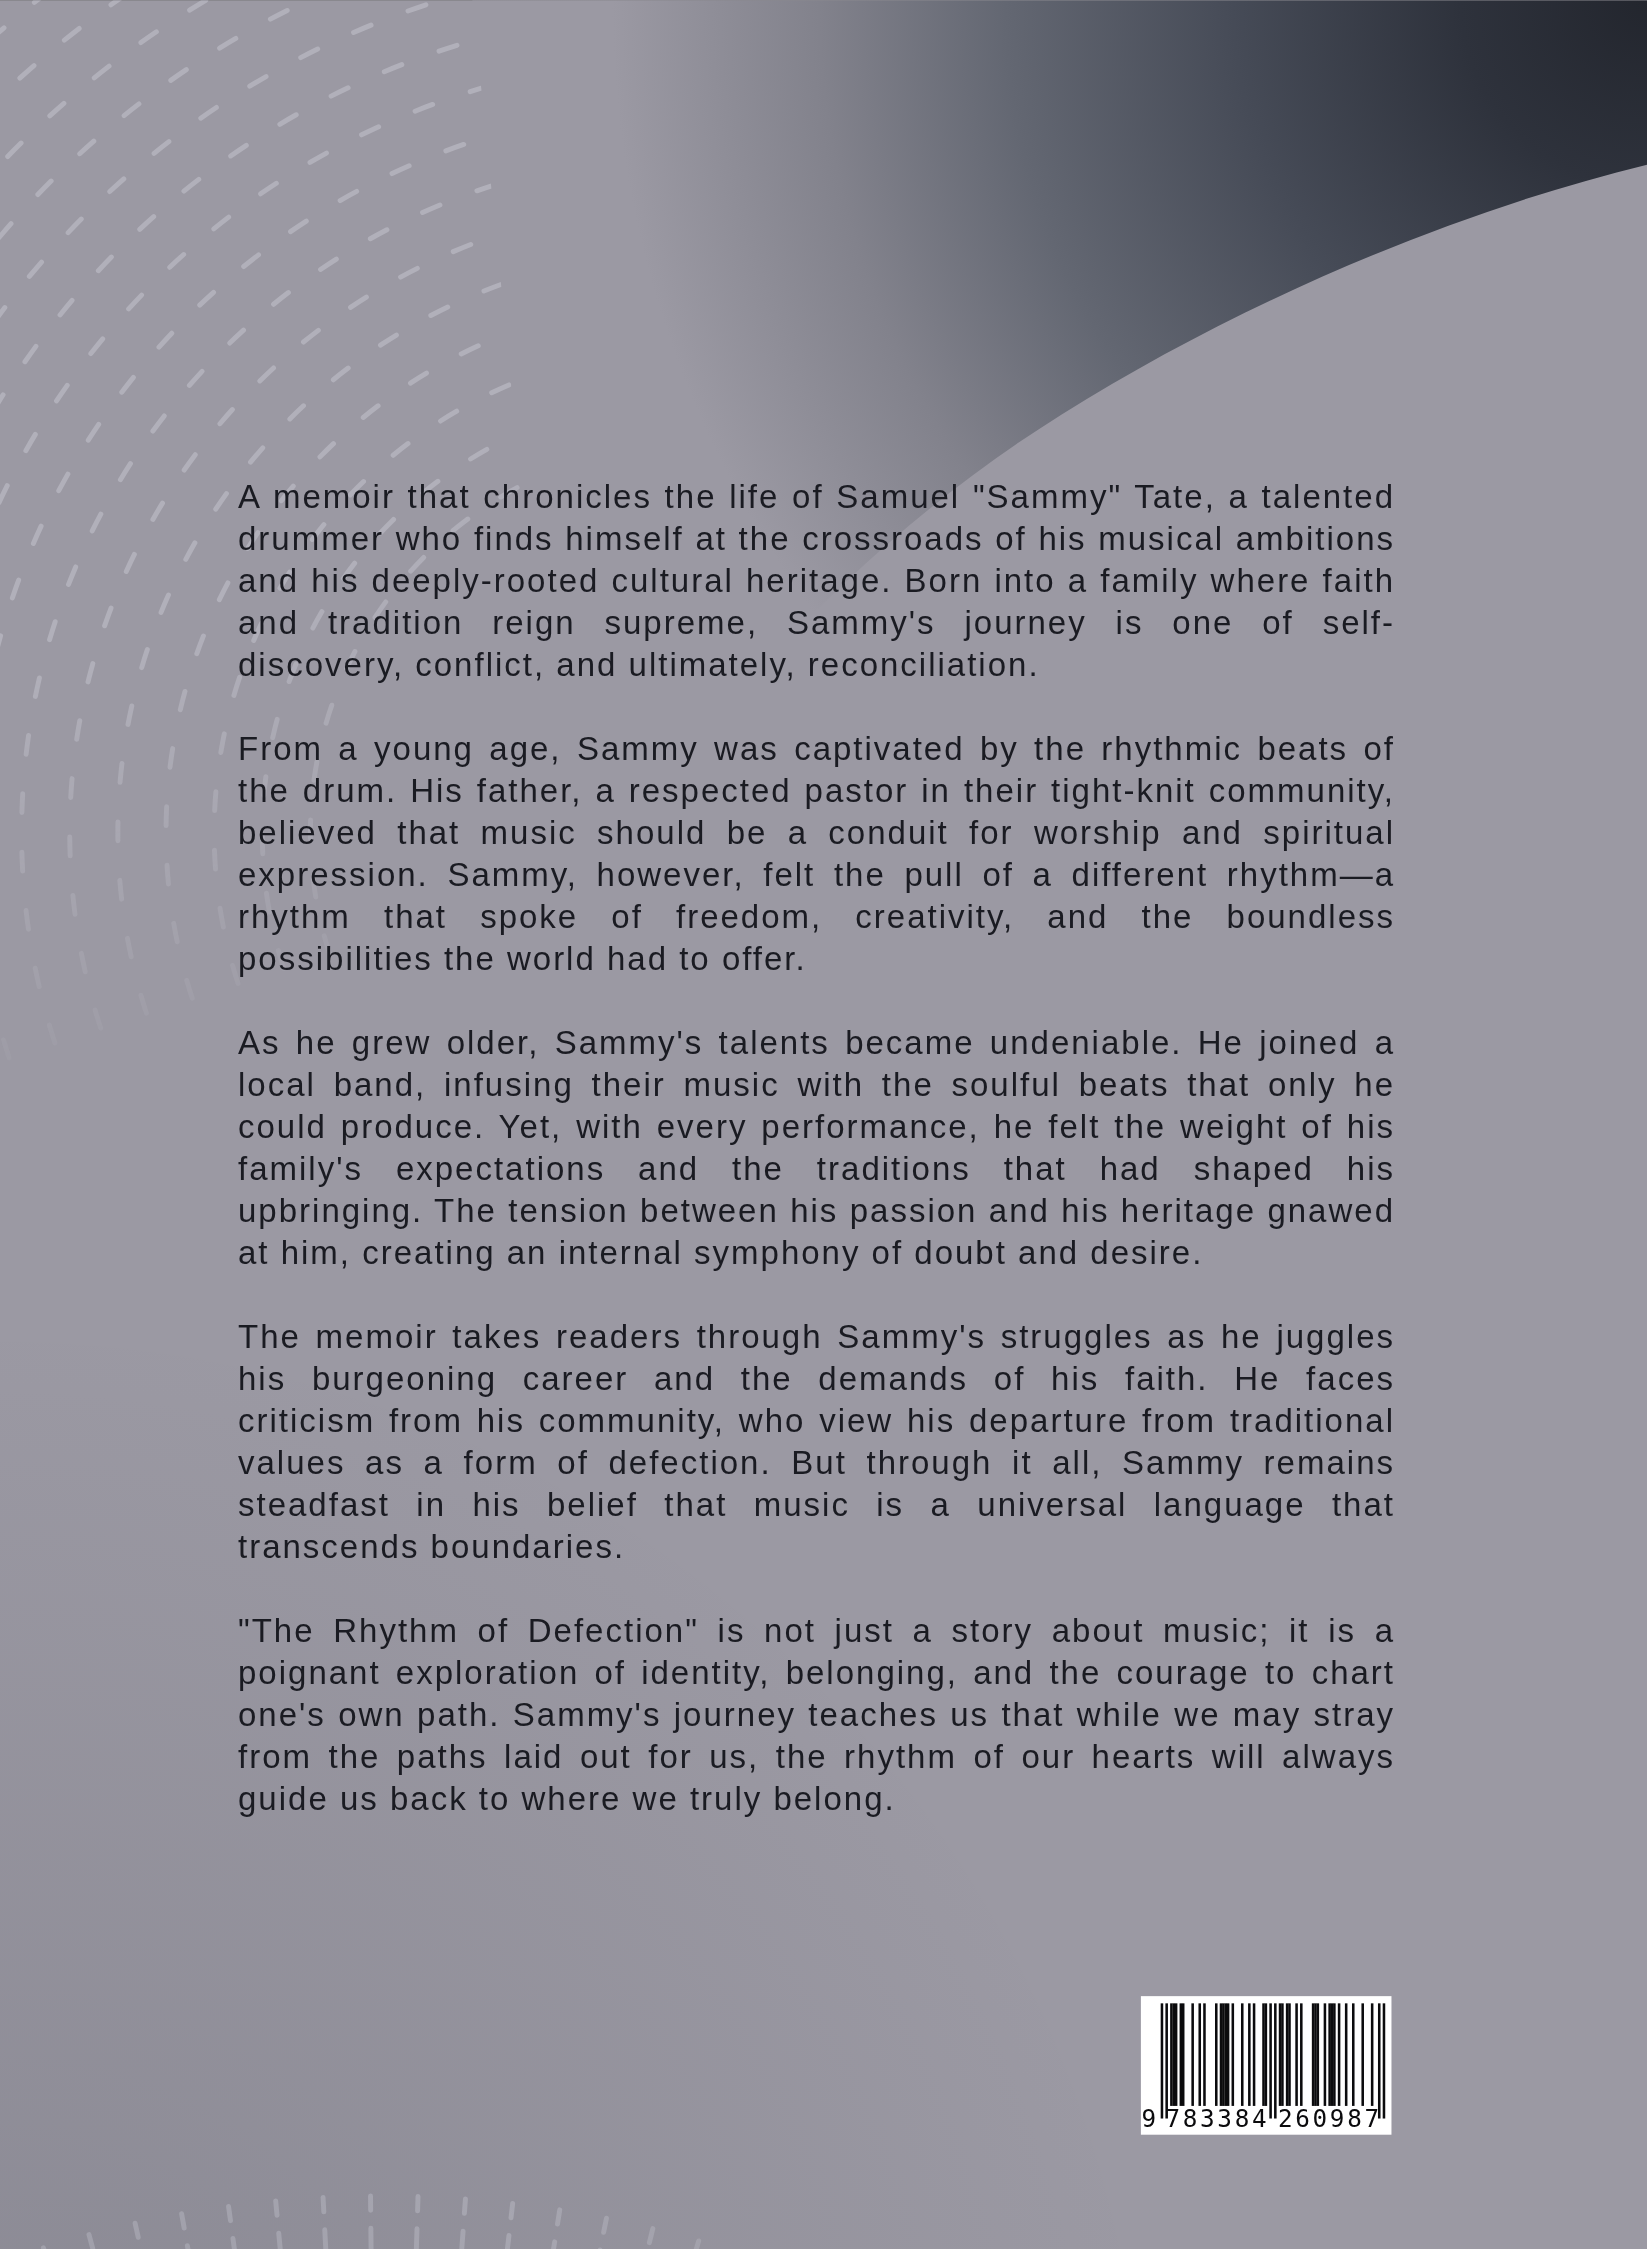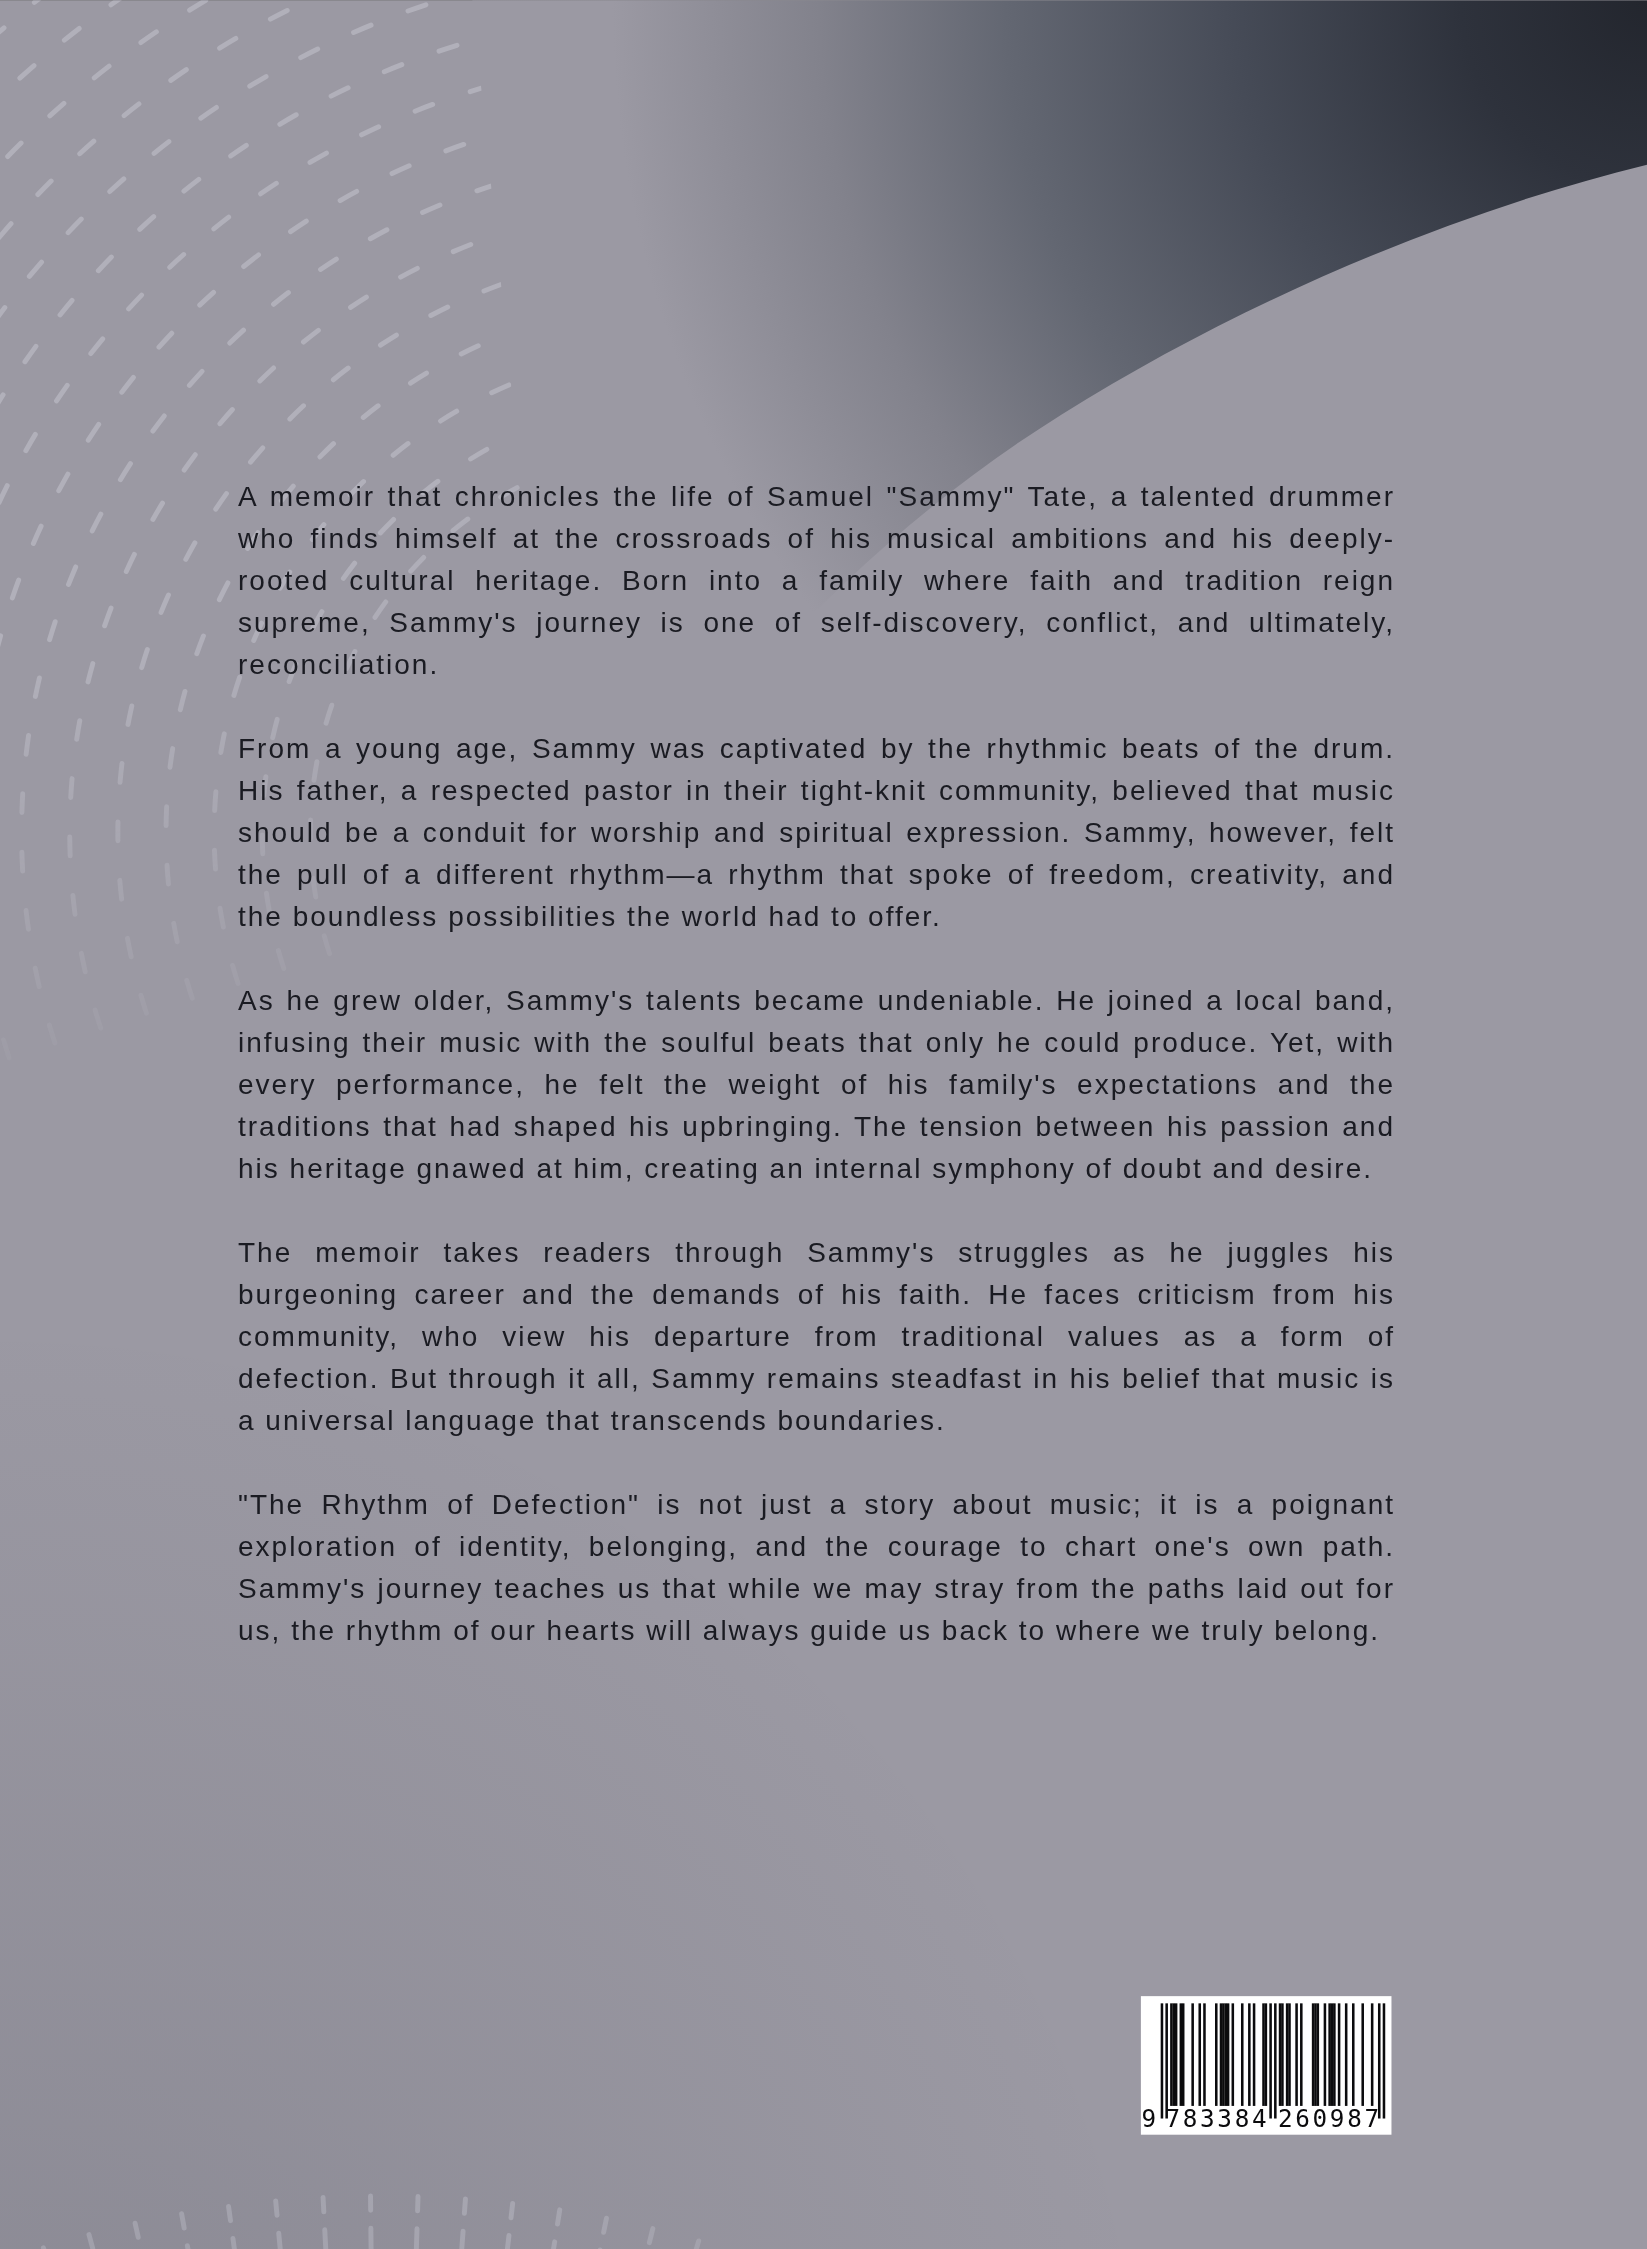--- a/index.html
+++ b/index.html
@@ -10,21 +10,21 @@
     font-family:"Liberation Sans", sans-serif;
   }
   .bg{position:absolute;inset:0;width:100%;height:100%;display:block;}
   .synopsis{
     position:absolute;
     left:238px;top:476px;width:1157px;
     color:var(--text,#1a1b22);
   }
   .synopsis p{
     margin:0 0 42px 0;
-    font-size:28px;
+    font-size:33px;
     line-height:42px;
     letter-spacing:2px;
     text-align:justify;
     text-justify:inter-word;
   }
   .barcode-digit{
     font-family:"DejaVu Sans Mono", monospace;
   }
 </style>
 </head>

